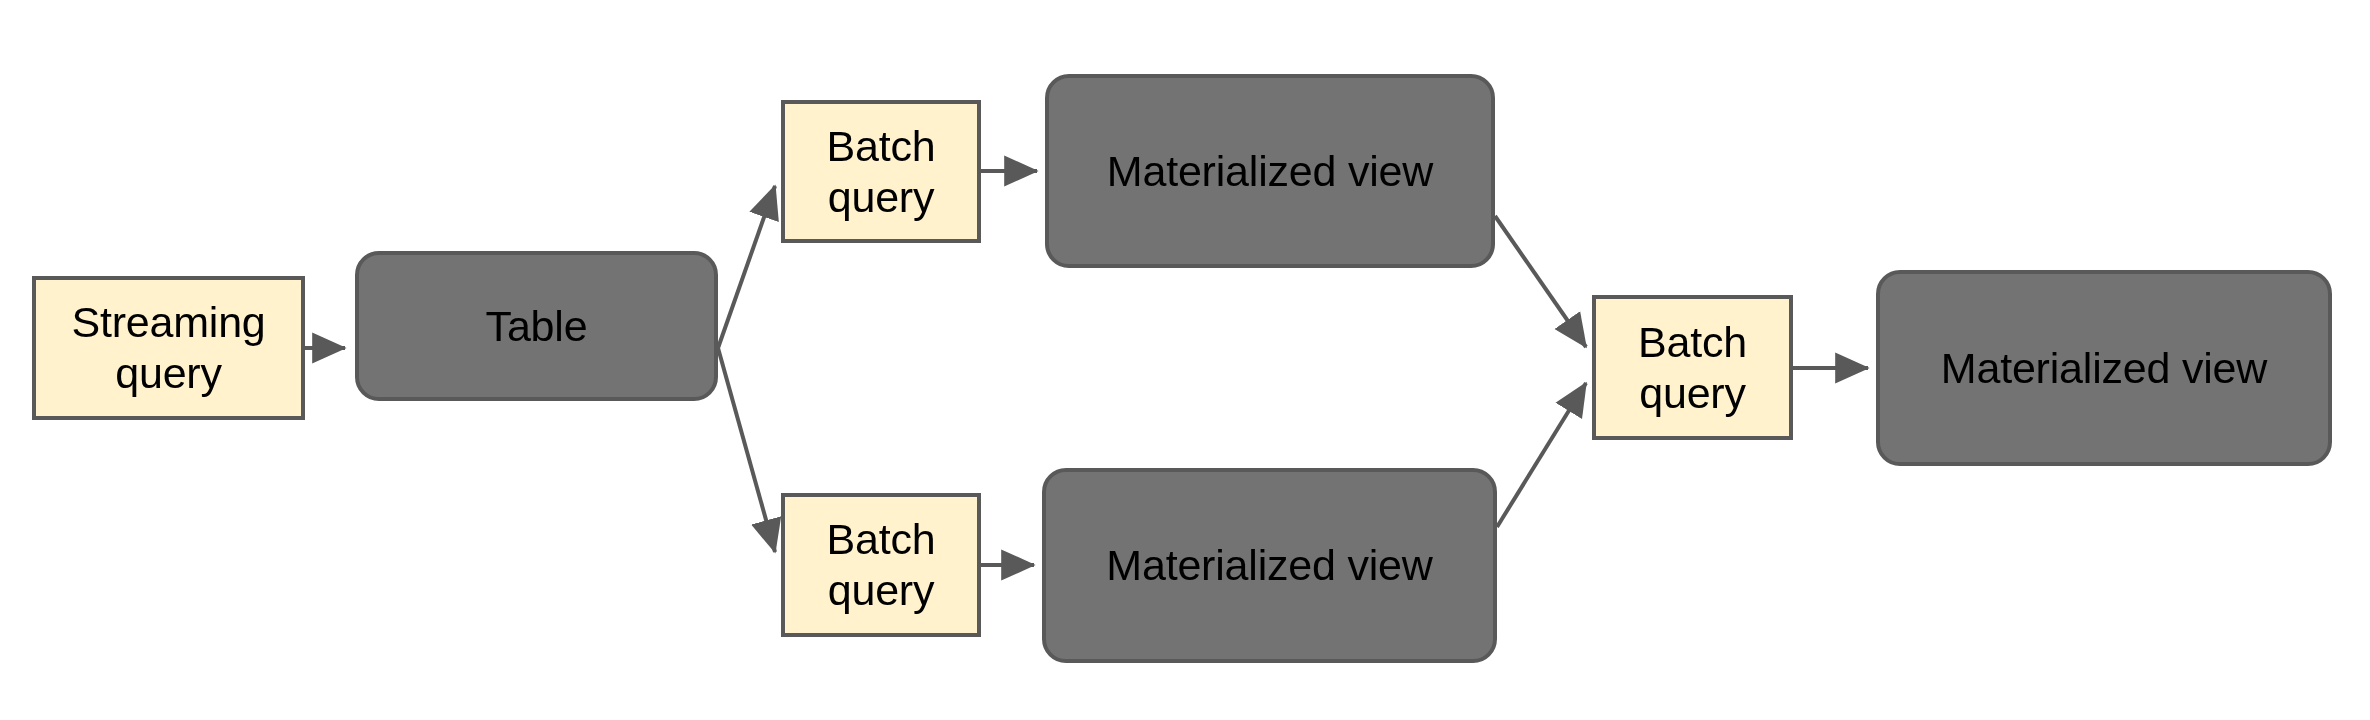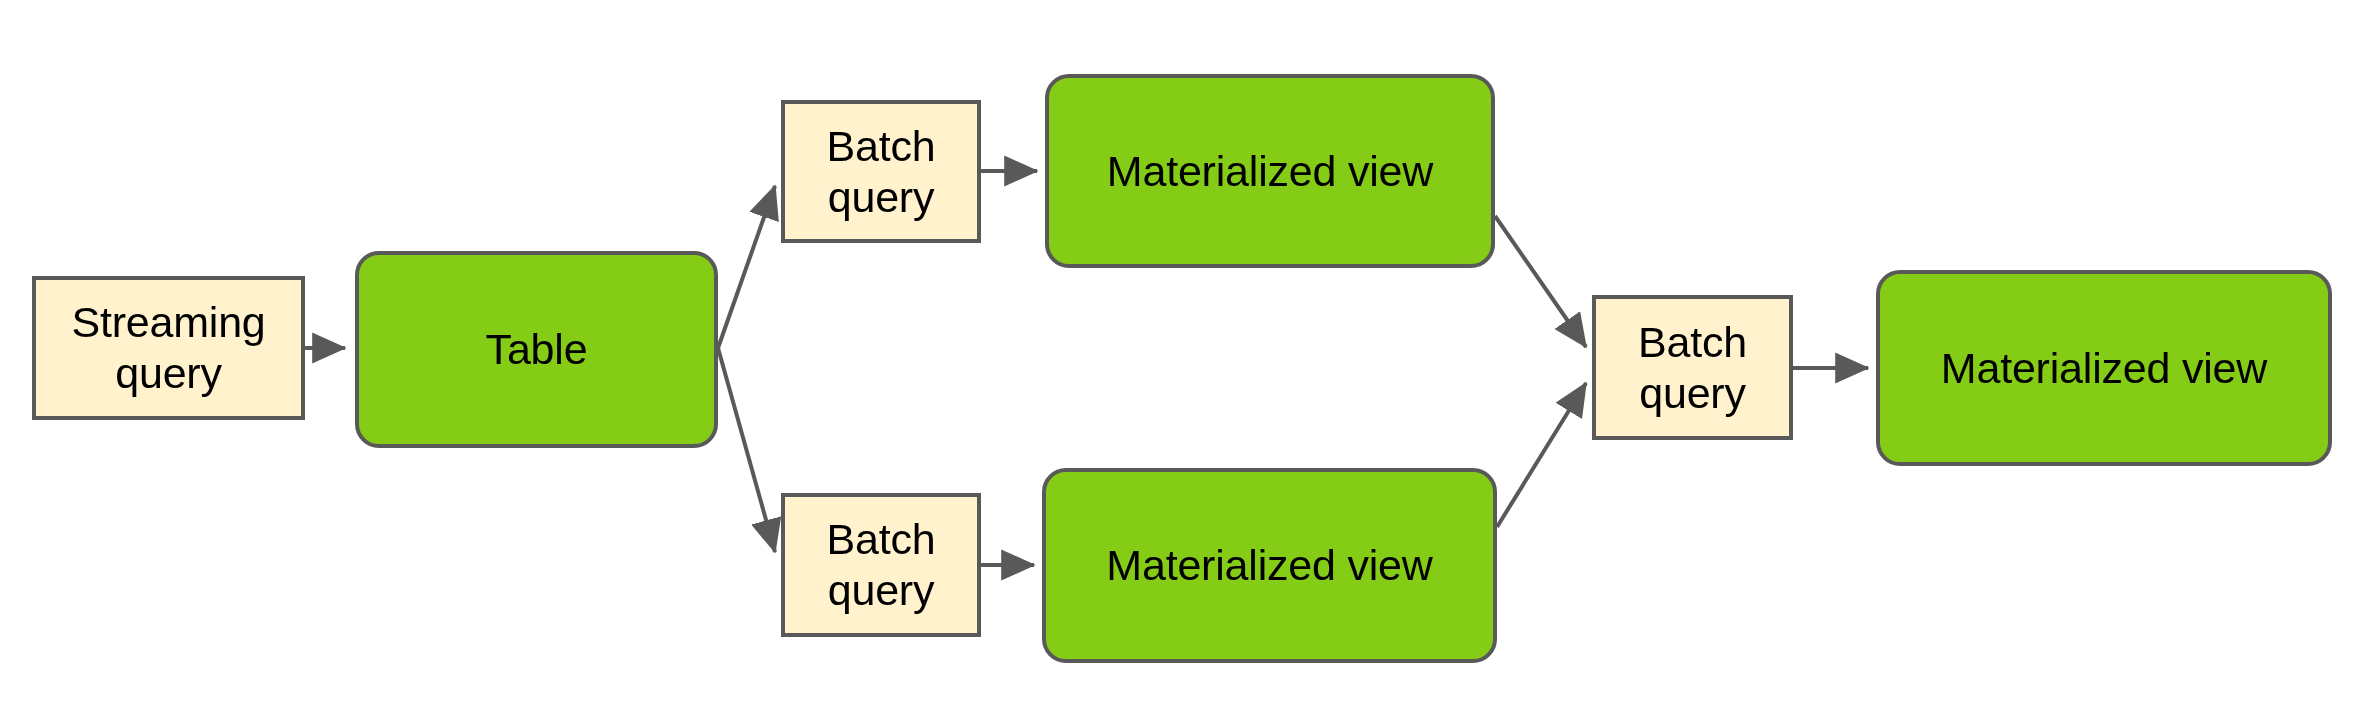--- a/index.html
+++ b/index.html
@@ -37,21 +37,21 @@
     border: 4px solid #595959;
     white-space: pre-line;
     z-index: 2;
   }
   .node.query {
     background: #fff2cc;
     border-radius: 0;
     align-items: center;
   }
   .node.store {
-    background: #84cc16;
+    background: #737373;
     border-radius: 24px;
   }
   .node-label {
     display: block;
     padding: 0 6px;
   }
 </style>
 </head>
 <body>
 
@@ -88,21 +88,21 @@
     <g>
       <line x1="1793" y1="368" x2="1868" y2="368" stroke="#595959" stroke-width="4" marker-end="url(#arrowhead)"></line>
     </g>
   </svg>
 
   <div class="node query" style="left: 32px; top: 276px; width: 273px; height: 144px;">
     <span class="node-label">Streaming
 query</span>
   </div>
 
-  <div class="node store" style="left: 355px; top: 251px; width: 363px; height: 197px;">
+  <div class="node store" style="left: 355px; top: 251px; width: 363px; height: 150px;">
     <span class="node-label">Table</span>
   </div>
 
   <div class="node query" style="left: 781px; top: 100px; width: 200px; height: 143px;">
     <span class="node-label">Batch
 query</span>
   </div>
 
   <div class="node store" style="left: 1045px; top: 74px; width: 450px; height: 194px;">
     <span class="node-label">Materialized view</span>

